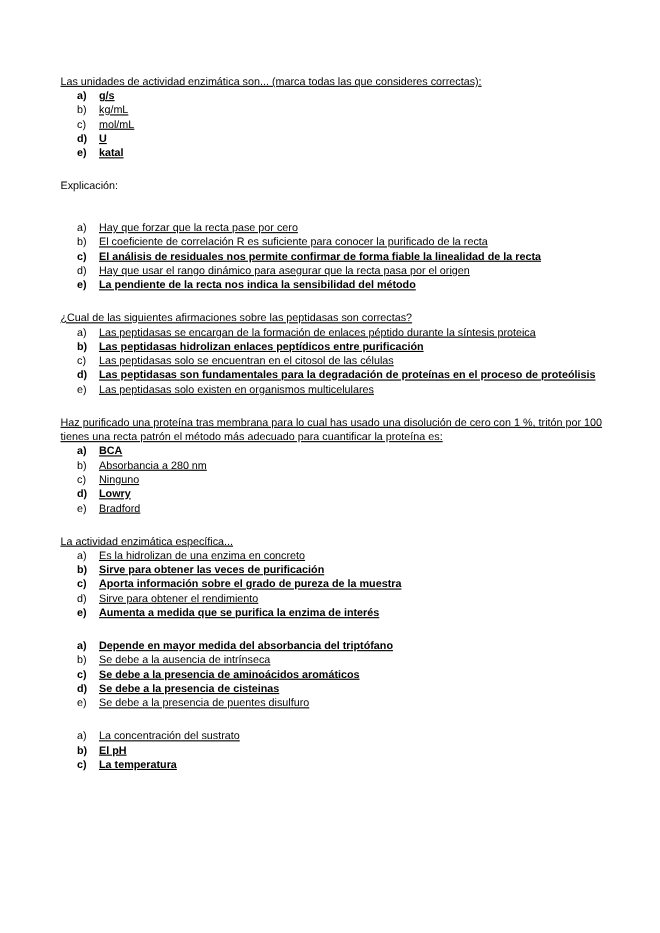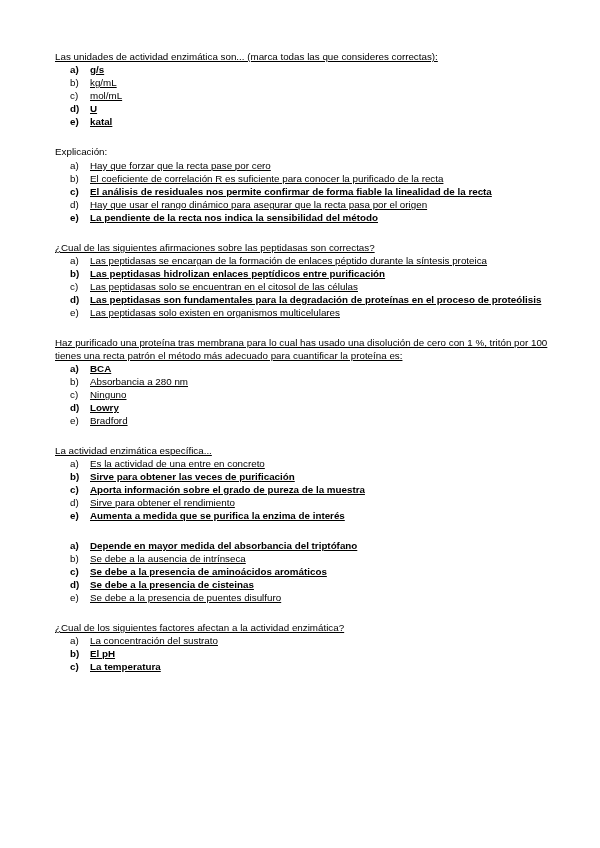--- a/index.html
+++ b/index.html
@@ -9,21 +9,21 @@
   body {
     width: 600px;
     height: 848px;
     background: #ffffff;
     overflow: hidden;
   }
   #page {
     box-sizing: border-box;
     width: 600px;
     height: 848px;
-    padding: 50px 40px 0 55px;
+    padding: 68px 40px 0 55px;
     font-family: "Liberation Sans", "DejaVu Sans", sans-serif;
     font-size: 9.8px;
     line-height: 13px;
     color: #000000;
   }
   .question {
     margin: 0 0 17px 0;
   }
   .q-title {
     text-decoration: underline;
@@ -37,21 +37,21 @@
     width: 20px;
   }
   .opt-text {
     flex: 1 1 auto;
     text-decoration: underline;
   }
   .bold {
     font-weight: bold;
   }
   .explanation {
-    margin: 0 0 1px 0;
+    margin: 0 0 25px 0;
   }
 </style>
 </head>
 <body>
 
 <div id="page">
     <div class="question">
       <div class="q-title">Las unidades de actividad enzimática son... (marca todas las que consideres correctas):</div>
       <div class="option bold">
         <span class="opt-letter">a)</span>
@@ -140,21 +140,21 @@
       </div>
       <div class="option">
         <span class="opt-letter">e)</span>
         <span class="opt-text">Bradford</span>
       </div>
     </div>
     <div class="question">
       <div class="q-title">La actividad enzimática específica...</div>
       <div class="option">
         <span class="opt-letter">a)</span>
-        <span class="opt-text">Es la actividad de una entre en concreto</span>
+        <span class="opt-text">Es la hidrolizan de una enzima en concreto</span>
       </div>
       <div class="option bold">
         <span class="opt-letter">b)</span>
         <span class="opt-text">Sirve para obtener las veces de purificación</span>
       </div>
       <div class="option bold">
         <span class="opt-letter">c)</span>
         <span class="opt-text">Aporta información sobre el grado de pureza de la muestra</span>
       </div>
       <div class="option">
@@ -182,21 +182,20 @@
       <div class="option bold">
         <span class="opt-letter">d)</span>
         <span class="opt-text">Se debe a la presencia de cisteinas</span>
       </div>
       <div class="option">
         <span class="opt-letter">e)</span>
         <span class="opt-text">Se debe a la presencia de puentes disulfuro</span>
       </div>
     </div>
     <div class="question">
-      <div class="q-title">¿Cual de los siguientes factores afectan a la actividad enzimática?</div>
       <div class="option">
         <span class="opt-letter">a)</span>
         <span class="opt-text">La concentración del sustrato</span>
       </div>
       <div class="option bold">
         <span class="opt-letter">b)</span>
         <span class="opt-text">El pH</span>
       </div>
       <div class="option bold">
         <span class="opt-letter">c)</span>

